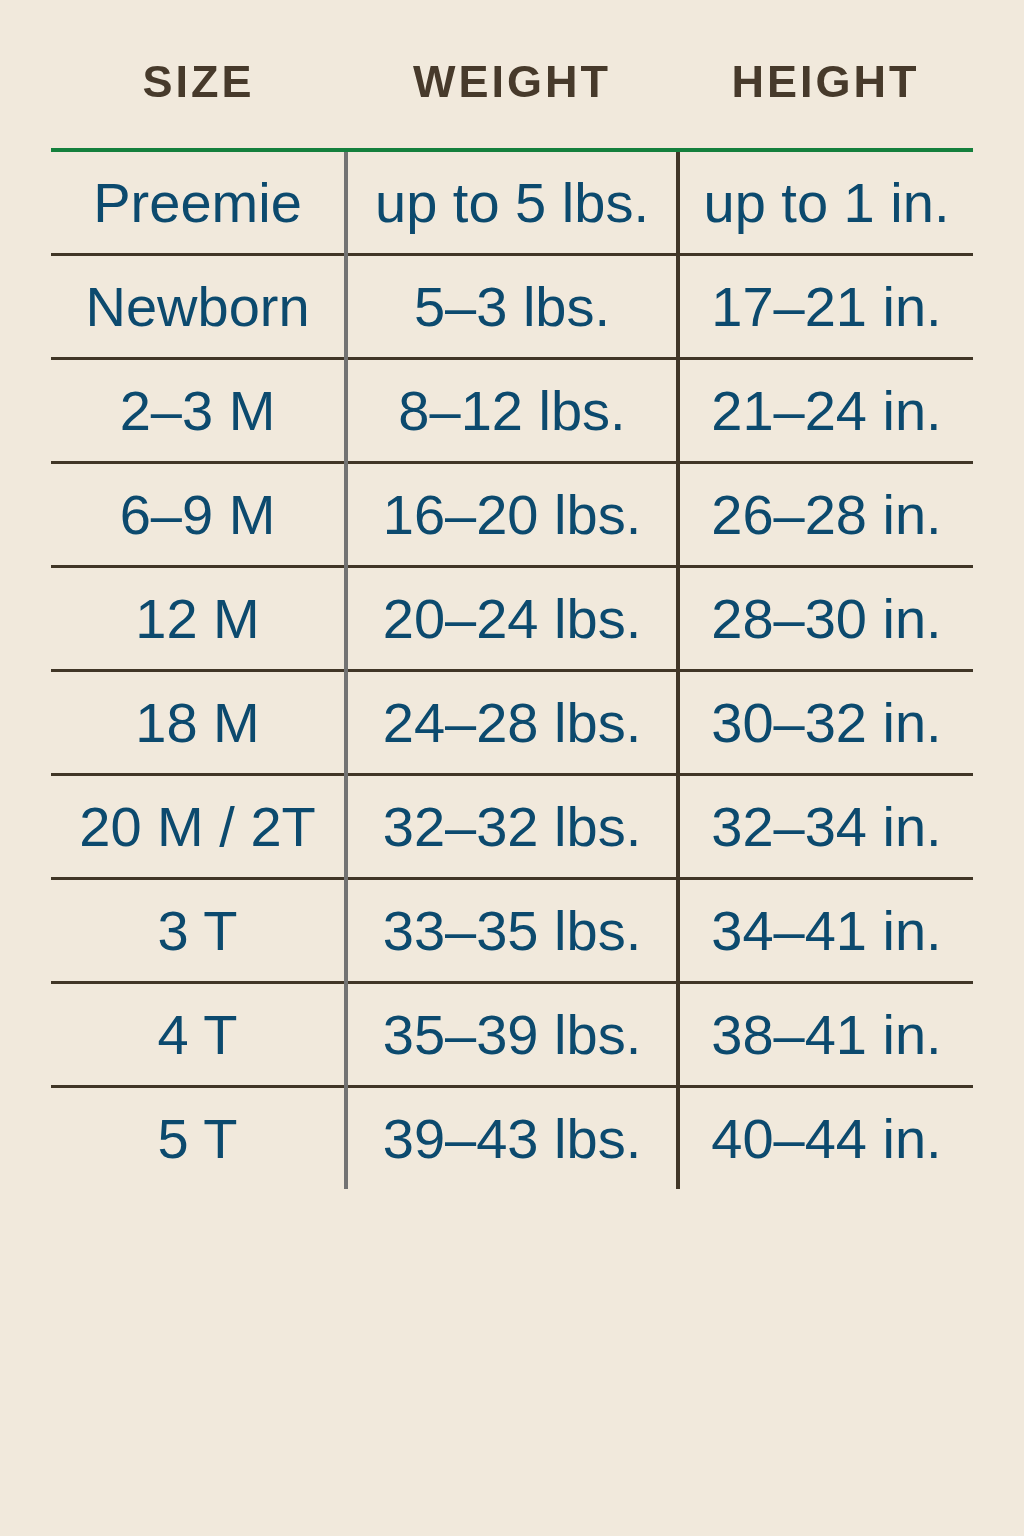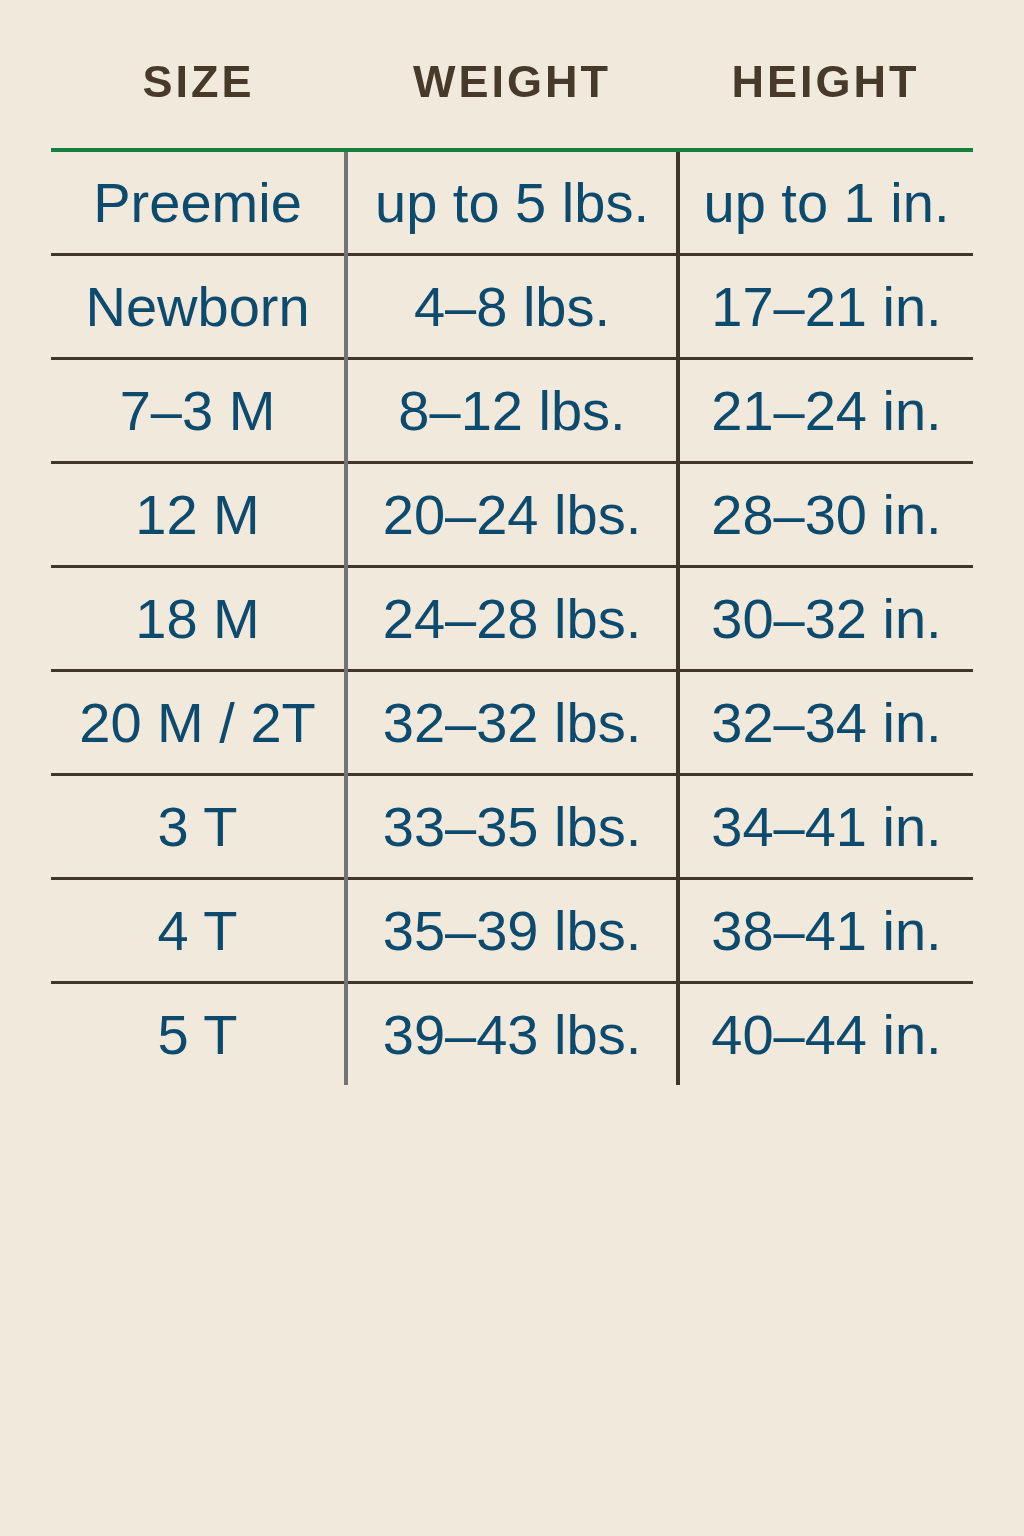--- a/index.html
+++ b/index.html
@@ -79,31 +79,36 @@
     </thead>
     <tbody id="table-body">
   <tr>
     <td class="c-size">Preemie</td>
     <td class="c-weight">up to 5 lbs.</td>
     <td class="c-height">up to 1 in.</td>
   </tr>
 
   <tr>
     <td class="c-size">Newborn</td>
-    <td class="c-weight">4–8 lbs.</td>
+    <td class="c-weight">5–3 lbs.</td>
     <td class="c-height">17–21 in.</td>
   </tr>
 
   <tr>
-    <td class="c-size">7–3 M</td>
+    <td class="c-size">2–3 M</td>
     <td class="c-weight">8–12 lbs.</td>
     <td class="c-height">21–24 in.</td>
   </tr>
 
 
+  <tr>
+    <td class="c-size">6–9 M</td>
+    <td class="c-weight">16–20 lbs.</td>
+    <td class="c-height">26–28 in.</td>
+  </tr>
 
   <tr>
     <td class="c-size">12 M</td>
     <td class="c-weight">20–24 lbs.</td>
     <td class="c-height">28–30 in.</td>
   </tr>
 
   <tr>
     <td class="c-size">18 M</td>
     <td class="c-weight">24–28 lbs.</td>

